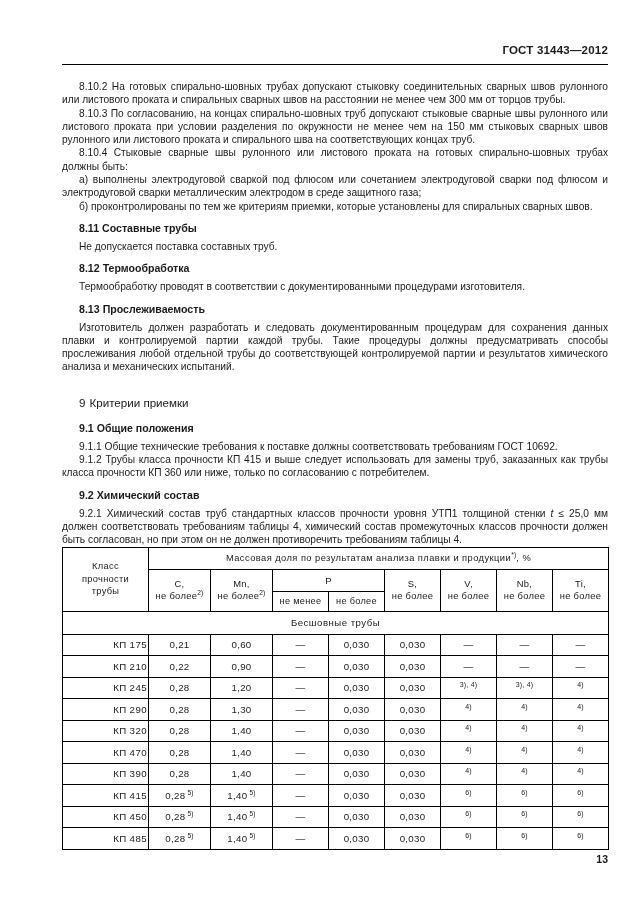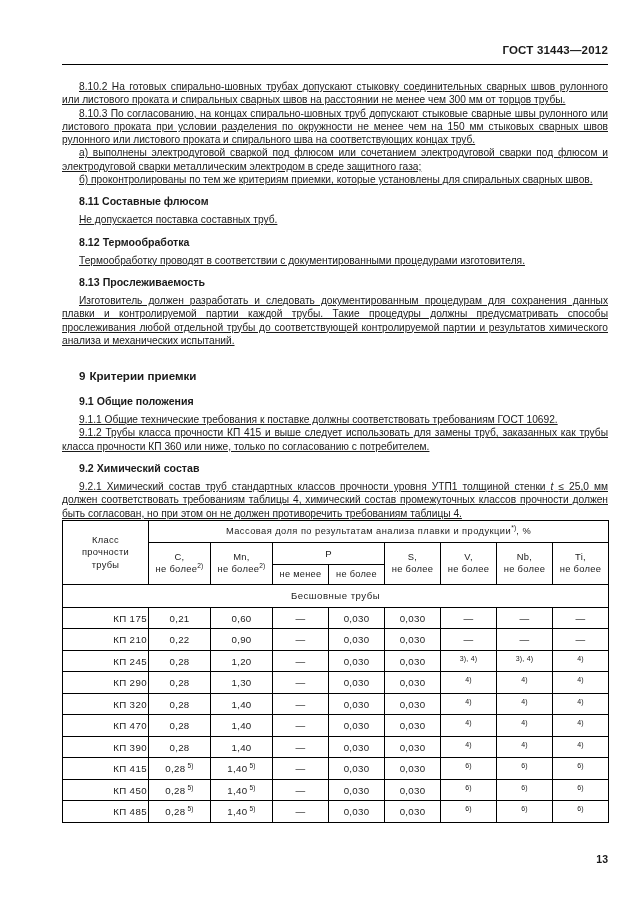--- a/index.html
+++ b/index.html
@@ -48,34 +48,33 @@
     left: 62px;
     width: 546px;
   }
   p.body {
     margin: 0 0 0 0;
     font-size: 10.2px;
     line-height: 13.3px;
     text-align: justify;
     text-indent: 17px;
     hyphens: manual;
-    text-decoration: underline;
   }
   h3.sub {
     margin: 9px 0 5px 0;
     font-size: 10.6px;
     font-weight: bold;
     text-indent: 17px;
     line-height: 13px;
   }
   h3.sub .gap { display: inline-block; width: 3px; }
   h2.clause {
     margin: 22px 0 12px 0;
     font-size: 11.6px;
-    font-weight: bold;
+    font-weight: normal;
     text-indent: 17px;
     line-height: 14px;
   }
   h2.clause .gap { display: inline-block; width: 4px; }
   .ital { font-style: italic; }
 
   
   .tbl-caption {
     margin: 14px 0 7px 0;
     font-size: 9.6px;
@@ -159,24 +158,25 @@
 
 <div class="page">
 
   <div class="doc-header">ГОСТ 31443—2012</div>
   <div class="header-rule"></div>
 
   <div class="content">
 
     <p class="body">8.10.2 На готовых спирально-шовных трубах допускают стыковку соединительных сварных швов рулонного или листового проката и спиральных сварных швов на расстоянии не менее чем 300 мм от торцов трубы.</p>
     <p class="body">8.10.3 По согласованию, на концах спирально-шовных труб допускают стыковые сварные швы рулонного или листового проката при условии разделения по окружности не менее чем на 150 мм стыковых сварных швов рулонного или листового проката и спирального шва на соответствующих концах труб.</p>
+    <p class="body">8.10.4 Стыковые сварные швы рулонного или листового проката на готовых спирально-шовных трубах должны быть:</p>
     <p class="body">а) выполнены электродуговой сваркой под флюсом или сочетанием электродуговой сварки под флюсом и электродуговой сварки металлическим электродом в среде защитного газа;</p>
     <p class="body">б) проконтролированы по тем же критериям приемки, которые установлены для спиральных сварных швов.</p>
 
-    <h3 class="sub"><span>8.11</span><span class="gap"></span><span>Составные флюсом</span></h3>
+    <h3 class="sub"><span>8.11</span><span class="gap"></span><span>Составные трубы</span></h3>
     <p class="body">Не допускается поставка составных труб.</p>
 
     <h3 class="sub"><span>8.12</span><span class="gap"></span><span>Термообработка</span></h3>
     <p class="body">Термообработку проводят в соответствии с документированными процедурами изготовителя.</p>
 
     <h3 class="sub"><span>8.13</span><span class="gap"></span><span>Прослеживаемость</span></h3>
     <p class="body">Изготовитель должен разработать и следовать документированным процедурам для сохранения данных плавки и контролируемой партии каждой трубы. Такие процедуры должны предусматривать способы прослеживания любой отдельной трубы до соответствующей контролируемой партии и результатов химического анализа и механических испытаний.</p>
 
     <h2 class="clause"><span>9</span><span class="gap"></span><span>Критерии приемки</span></h2>
 

